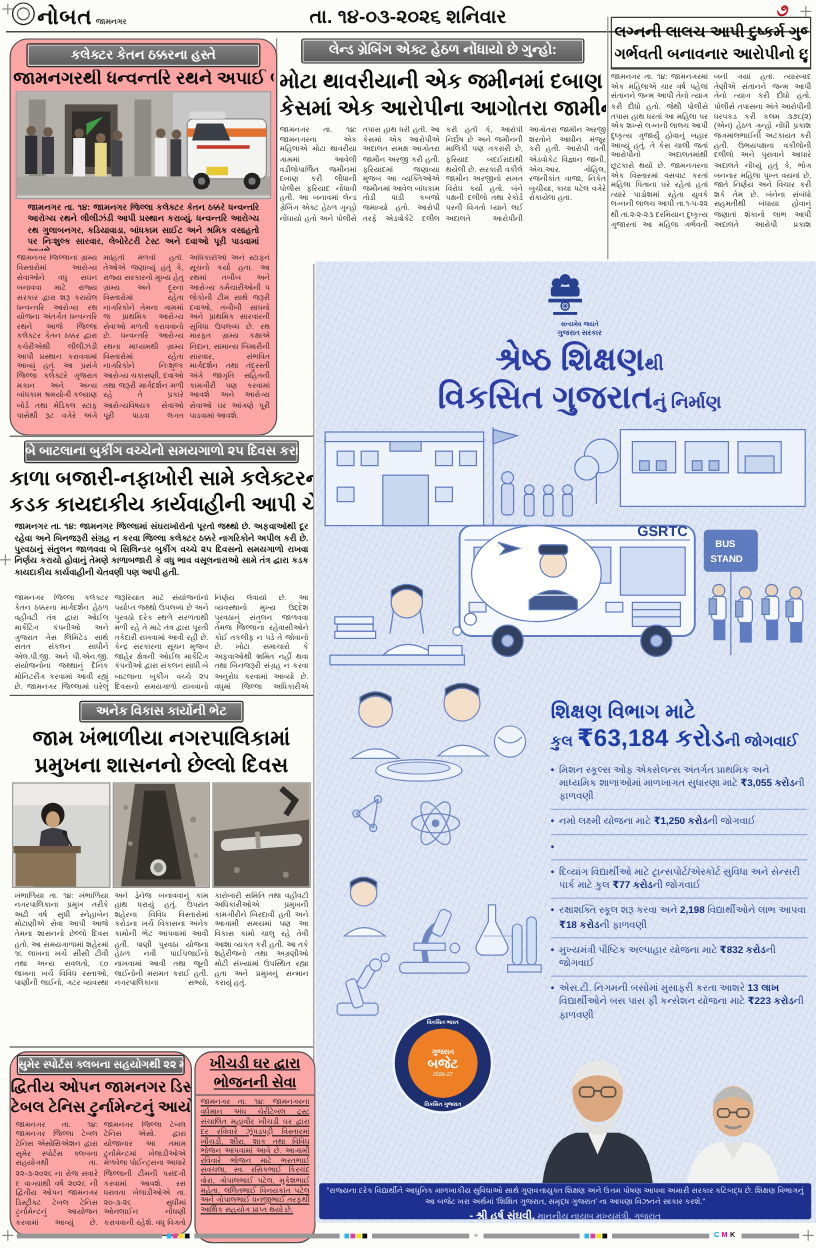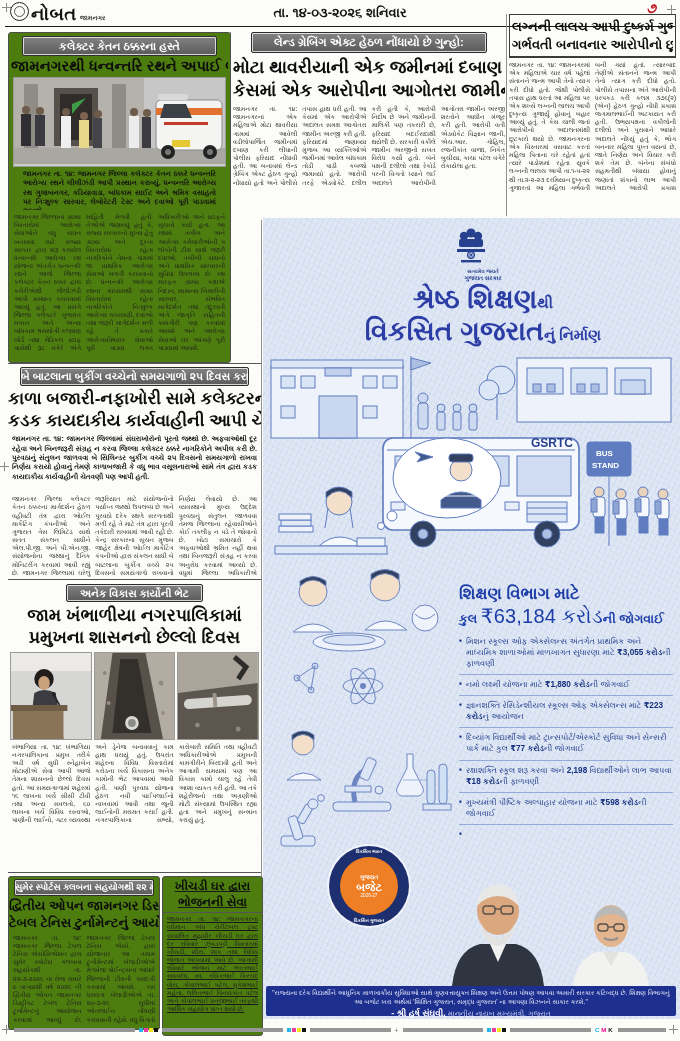--- a/index.html
+++ b/index.html
@@ -5,37 +5,37 @@
   html,body{margin:0;padding:0;background:#e8e8e4;}
   .page{position:relative;width:680px;height:1041px;background:#fcfcf9;overflow:hidden;
         font-family:"Liberation Sans","DejaVu Sans",sans-serif;color:#1a1a1a;}
   .abs{position:absolute;}
   
   .masthead{left:10px;top:2px;display:flex;align-items:flex-end;gap:2px;}
   .logo-dot{width:17px;height:17px;border-radius:50%;border:1.5px solid #222;position:relative;margin-bottom:2px;}
   .logo-dot::before{content:"";position:absolute;inset:3px;border-radius:50%;border:1px solid #555;}
   .mast-name{font-size:18px;font-weight:bold;letter-spacing:.5px;color:#111;line-height:1;}
   .mast-sub{font-size:6.5px;font-weight:bold;color:#333;margin:0 0 1px 1px;}
-  .date-line{left:0;right:0;top:5px;text-align:center;font-size:13px;font-weight:bold;color:#111;}
+  .date-line{left:0;right:0;top:5px;text-align:center;font-size:16px;font-weight:bold;color:#111;}
   .page-num{right:24px;top:0;font-size:14px;font-weight:bold;font-style:italic;color:#c1121f;}
   .header-rule{left:5px;right:5px;top:26px;border-top:1.6px solid #1c1c1c;height:0;}
   
   .reg{width:9px;height:9px;}
   .reg::before{content:"";position:absolute;left:0;right:0;top:4px;border-top:1px solid #8a8a8a;}
   .reg::after{content:"";position:absolute;top:0;bottom:0;left:4px;border-left:1px solid #8a8a8a;}
   .print-strip{left:14px;right:14px;top:1026px;height:8px;display:flex;align-items:center;gap:4px;}
   .pbar{height:4px;background:#979797;}
   .dotgrp{display:flex;gap:1px;}
   .dot4{width:4px;height:4px;}
   .cmk{font-size:6px;font-weight:bold;letter-spacing:1px;display:flex;gap:1px;}
   .plus-mark{font-size:7px;color:#777;line-height:1;}
   
   .vrule{border-left:1px solid #8f8f8f;width:0;}
   
-  .box{border:1px solid #4e4e4e;border-radius:3px;background:#4d7c0f;}
+  .box{border:1px solid #4e4e4e;border-radius:15px;background:#fca5a5;}
   .kicker{background:linear-gradient(#838383,#5a5a5a);color:#fff;font-weight:bold;text-align:center;
           border:1px solid #2d2d2d;box-shadow:inset 0 0 0 1px rgba(255,255,255,.75);border-radius:2px;
           overflow:hidden;white-space:nowrap;}
   .hl{font-weight:bold;color:#0c0c0c;text-align:center;white-space:nowrap;overflow:hidden;}
   .body-t{font-size:6.3px;line-height:1.3;text-align:justify;color:#1c1c1c;overflow:hidden;}
   .intro-t{font-size:7.1px;line-height:1.32;font-weight:bold;text-align:justify;color:#111;overflow:hidden;}
   .c2{column-count:2;column-gap:5px;}
   .c3{column-count:3;column-gap:5px;}
   .c4{column-count:4;column-gap:5px;}
   .photo{background:#cdcdcd;border:1px solid #9a9a9a;overflow:hidden;}
@@ -43,21 +43,21 @@
   .ad{left:263px;top:218px;width:440px;height:801px;background:#dfe7f4;overflow:hidden;
       background-image:repeating-linear-gradient(115deg,rgba(110,140,205,.10) 0 1px,transparent 1px 5px),
                        repeating-linear-gradient(28deg,rgba(110,140,205,.07) 0 1px,transparent 1px 6px);}
   .ad-govt{left:0;right:0;text-align:center;color:#27408f;font-weight:bold;line-height:1.25;}
   .ad-title{left:0;right:0;text-align:center;color:#2c3ea6;font-weight:bold;white-space:nowrap;}
   .ad-title .big{font-size:27px;}
   .ad-title .sml{font-size:15px;}
   .ad-heading{color:#1c3da8;line-height:1.2;}
   .ad-heading .h1{font-size:16.5px;font-weight:bold;}
   .ad-heading .pre,.ad-heading .post{font-size:12.5px;font-weight:bold;}
-  .ad-heading .amt{font-size:20px;font-weight:normal;letter-spacing:.2px;}
+  .ad-heading .amt{font-size:20px;font-weight:bold;letter-spacing:.2px;}
   .ad-bullets{list-style:none;margin:0;padding:0;}
   .ad-bullet{display:flex;gap:4px;padding:4px 0 5px;border-bottom:1px solid #94aad8;
              font-size:8.2px;line-height:1.35;color:#24418f;}
   .ad-bullet:last-child{border-bottom:none;}
   .ad-bullet .bdot{color:#1d3690;font-weight:bold;}
   .ad-bullet b{color:#16307f;}
   .badge{border-radius:50%;background:#1d2f6e;box-shadow:0 0 0 2px rgba(255,255,255,.6);}
   .badge .ring-txt{position:absolute;left:0;right:0;text-align:center;color:#fff;font-size:4.6px;font-weight:bold;}
   .badge-inner{position:absolute;left:11px;top:11px;width:58px;height:58px;border-radius:50%;background:#ef7f24;
                display:flex;flex-direction:column;align-items:center;justify-content:center;color:#fff;line-height:1.1;}
@@ -420,40 +420,40 @@
       <div><span class="pre">કુલ </span><span class="amt">₹63,184 કરોડ</span><span class="post">ની જોગવાઈ</span></div>
     </div>
 
     <ul class="abs ad-bullets" style="left:196px;top:414px;width:214px;height:240px;overflow:hidden;">
       <li class="ad-bullet">
           <span class="bdot">•</span>
           <span><span>મિશન સ્કૂલ્સ ઓફ એક્સેલન્સ અંતર્ગત પ્રાથમિક અને માધ્યમિક શાળાઓમાં માળખાગત સુધારણા માટે </span><b>₹3,055 કરોડ</b><span>ની ફાળવણી</span><b></b><span></span></span>
         </li>
       <li class="ad-bullet">
           <span class="bdot">•</span>
-          <span><span>નમો લક્ષ્મી યોજના માટે </span><b>₹1,880 કરોડ</b><span>ની જોગવાઈ</span><b></b><span></span></span>
-        </li>
-      <li class="ad-bullet">
-          <span class="bdot">•</span>
-          <span><span>જ્ઞાનશક્તિ રેસિડેન્શીયલ સ્કૂલ્સ ઓફ એક્સેલન્સ માટે </span><b>₹223 કરોડ</b><span>નું આયોજન</span><b></b><span></span></span>
+          <span><span>નમો લક્ષ્મી યોજના માટે </span><b>₹1,250 કરોડ</b><span>ની જોગવાઈ</span><b></b><span></span></span>
+        </li>
+      <li class="ad-bullet">
+          <span class="bdot">•</span>
         </li>
       <li class="ad-bullet">
           <span class="bdot">•</span>
           <span><span>દિવ્યાંગ વિદ્યાર્થીઓ માટે ટ્રાન્સપોર્ટ/એસ્કોર્ટ સુવિધા અને સેન્સરી પાર્ક માટે કુલ </span><b>₹77 કરોડ</b><span>ની જોગવાઈ</span><b></b><span></span></span>
         </li>
       <li class="ad-bullet">
           <span class="bdot">•</span>
           <span><span>રક્ષાશક્તિ સ્કૂલ શરૂ કરવા અને </span><b>2,198</b><span> વિદ્યાર્થીઓને લાભ આપવા </span><b>₹18 કરોડ</b><span>ની ફાળવણી</span></span>
         </li>
       <li class="ad-bullet">
           <span class="bdot">•</span>
-          <span><span>મુખ્યમંત્રી પૌષ્ટિક અલ્પાહાર યોજના માટે </span><b>₹598 કરોડ</b><span>ની જોગવાઈ</span><b></b><span></span></span>
-        </li>
-      <li class="ad-bullet">
-          <span class="bdot">•</span>
+          <span><span>મુખ્યમંત્રી પૌષ્ટિક અલ્પાહાર યોજના માટે </span><b>₹832 કરોડ</b><span>ની જોગવાઈ</span><b></b><span></span></span>
+        </li>
+      <li class="ad-bullet">
+          <span class="bdot">•</span>
+          <span><span>એસ.ટી. નિગમની બસોમાં મુસાફરી કરતા આશરે </span><b>13 લાખ</b><span> વિદ્યાર્થીઓને બસ પાસ ફી કન્સેશન યોજના માટે </span><b>₹223 કરોડ</b><span>ની ફાળવણી</span></span>
         </li>
     </ul>
 
     <div class="abs badge" style="left:66px;top:628px;width:80px;height:80px;">
       <div class="ring-txt" style="top:3px;">વિકસિત ભારત</div>
       <div class="badge-inner">
         <span class="b1">ગુજરાત</span>
         <span class="b2">બજેટ</span>
         <span class="b3">2026-27</span>
       </div>

